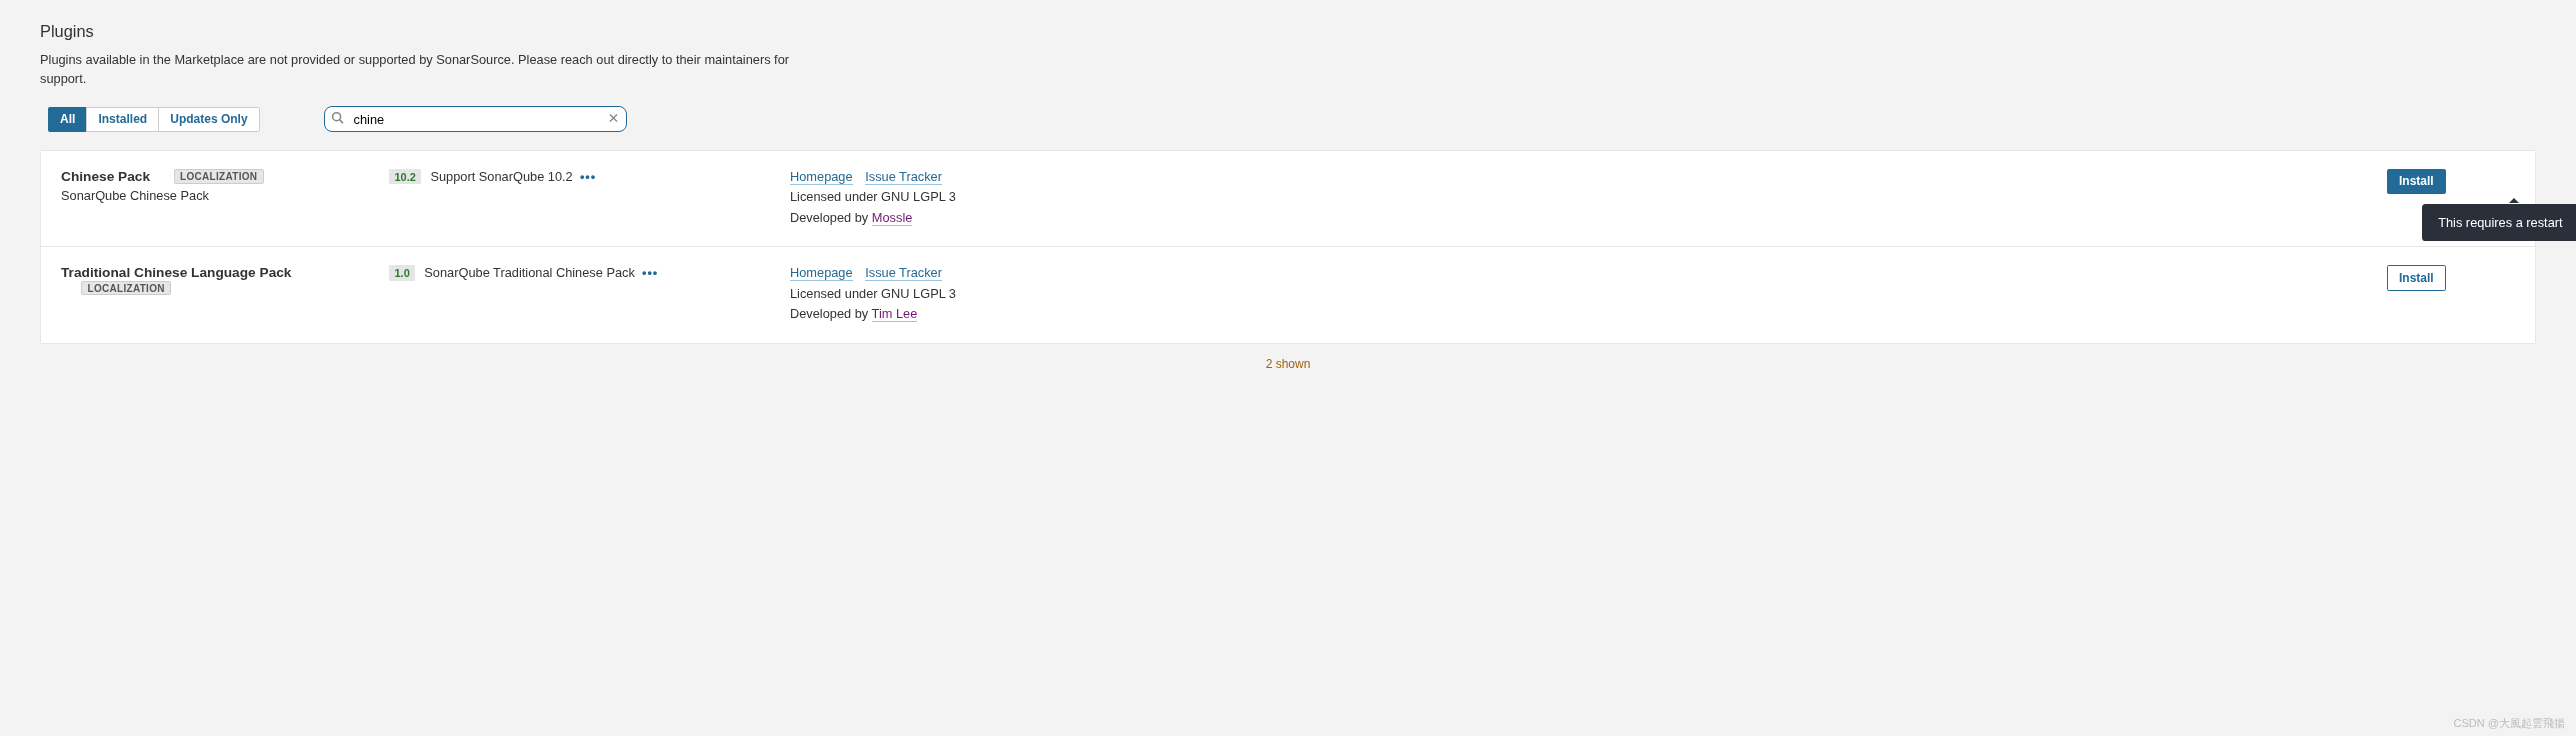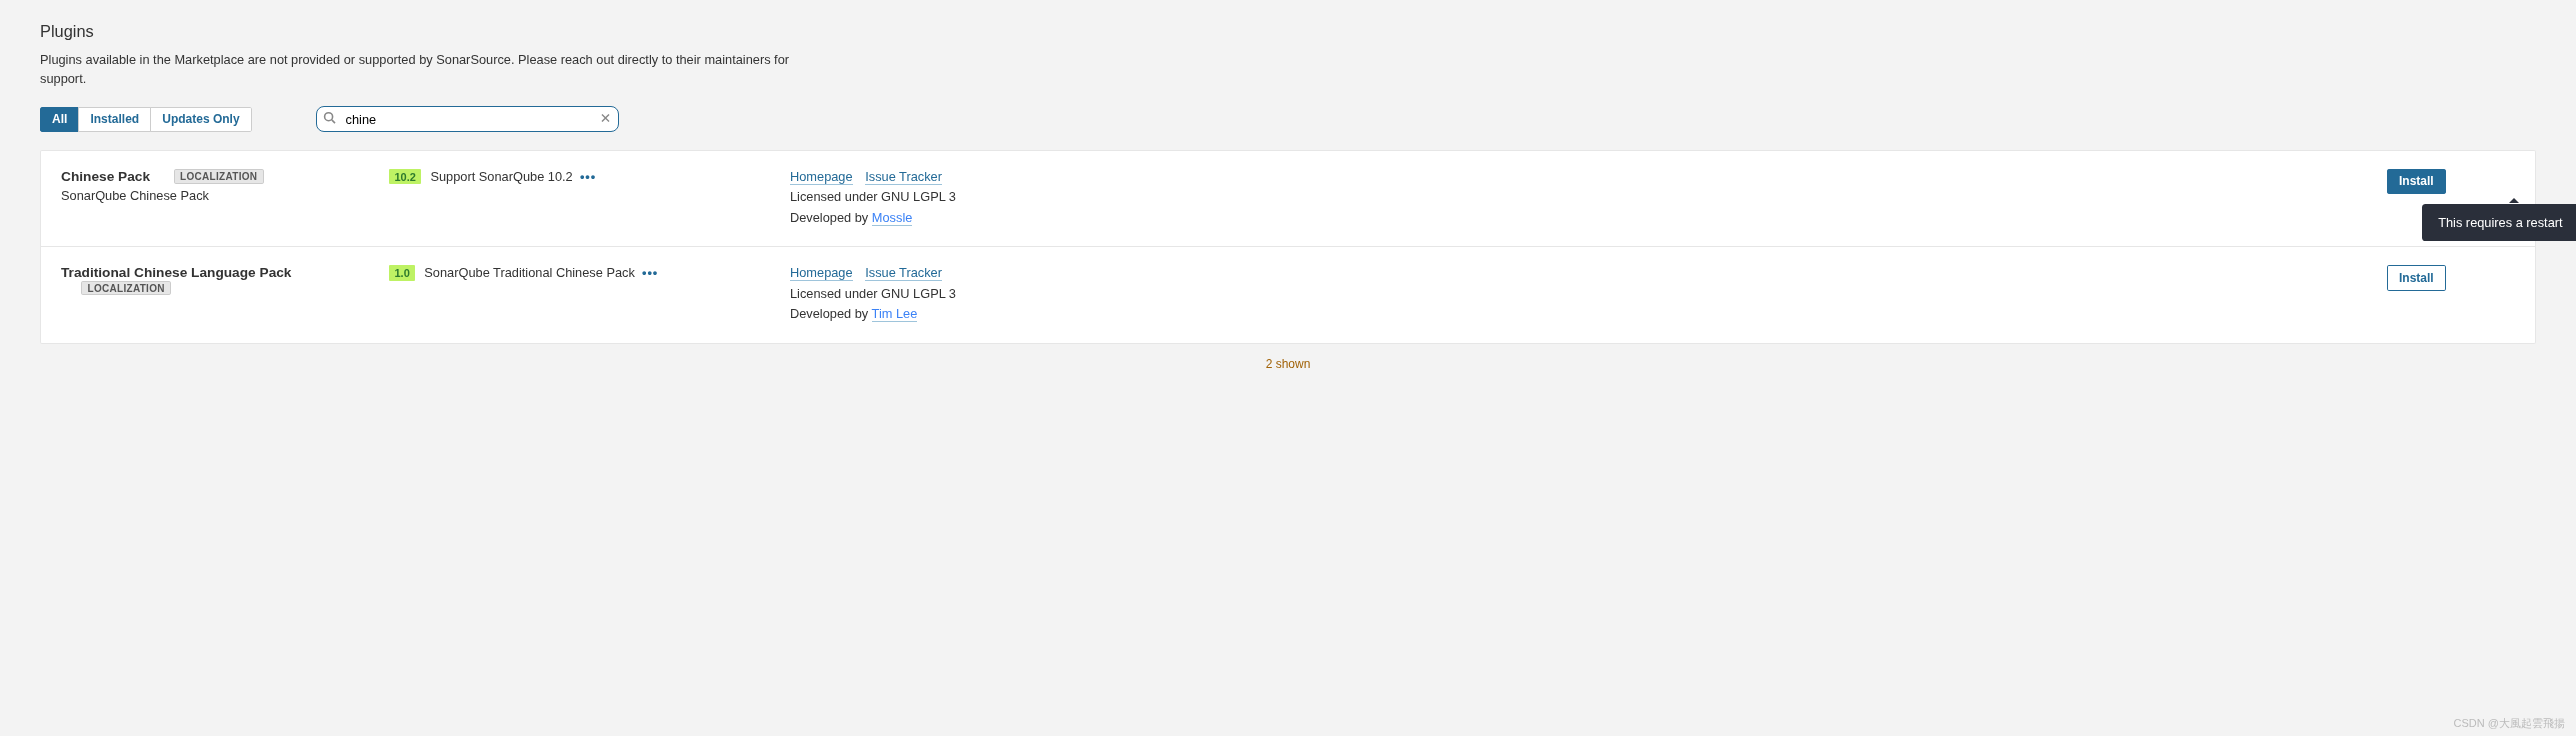--- a/index.html
+++ b/index.html
@@ -44,21 +44,21 @@
       background: #fff;
       border: 0.9px solid #cdcdcd;
       padding: 4.6px 11px;
       font-size: 12px;
       font-weight: 600;
       color: #236a97;
       cursor: pointer;
       margin-left: -0.9px;
     }
     .filter-btn:first-child {
-      margin-left: 0;
+      margin-left: 8px;
       border-top-left-radius: 1.8px;
       border-bottom-left-radius: 1.8px;
     }
     .filter-btn:last-child {
       border-top-right-radius: 1.8px;
       border-bottom-right-radius: 1.8px;
     }
     .filter-btn.active {
       background: #236a97;
       border-color: #236a97;
@@ -151,21 +151,21 @@
       letter-spacing: 0.3px;
       vertical-align: 0.9px;
     }
     .plugin-subtitle {
       font-size: 12.8px;
       color: #333;
       margin-top: 3.6px;
       line-height: 1.45;
     }
     .version-badge {
-      background: #bef264;
+      background: #e5e5e5;
       color: #2d7a2d;
       font-size: 11px;
       font-weight: 700;
       padding: 1.8px 5.5px;
       border-radius: 1px;
       flex-shrink: 0;
       white-space: nowrap;
     }
     .desc-text {
       font-size: 12.8px;
@@ -187,21 +187,21 @@
       border-bottom: 0.9px solid #9ec4db;
       font-size: 12.8px;
       margin-right: 9px;
     }
     .meta-text {
       font-size: 12.8px;
       color: #333;
       line-height: 1.6;
     }
     .meta-text a {
-      color: #3b82f6;
+      color: #701a75;
       text-decoration: none;
       border-bottom: 0.9px solid #9ec4db;
     }
     .install-btn {
       border: 0.9px solid #236a97;
       background: #fff;
       color: #236a97;
       font-size: 12px;
       font-weight: 600;
       padding: 4.6px 11px;

